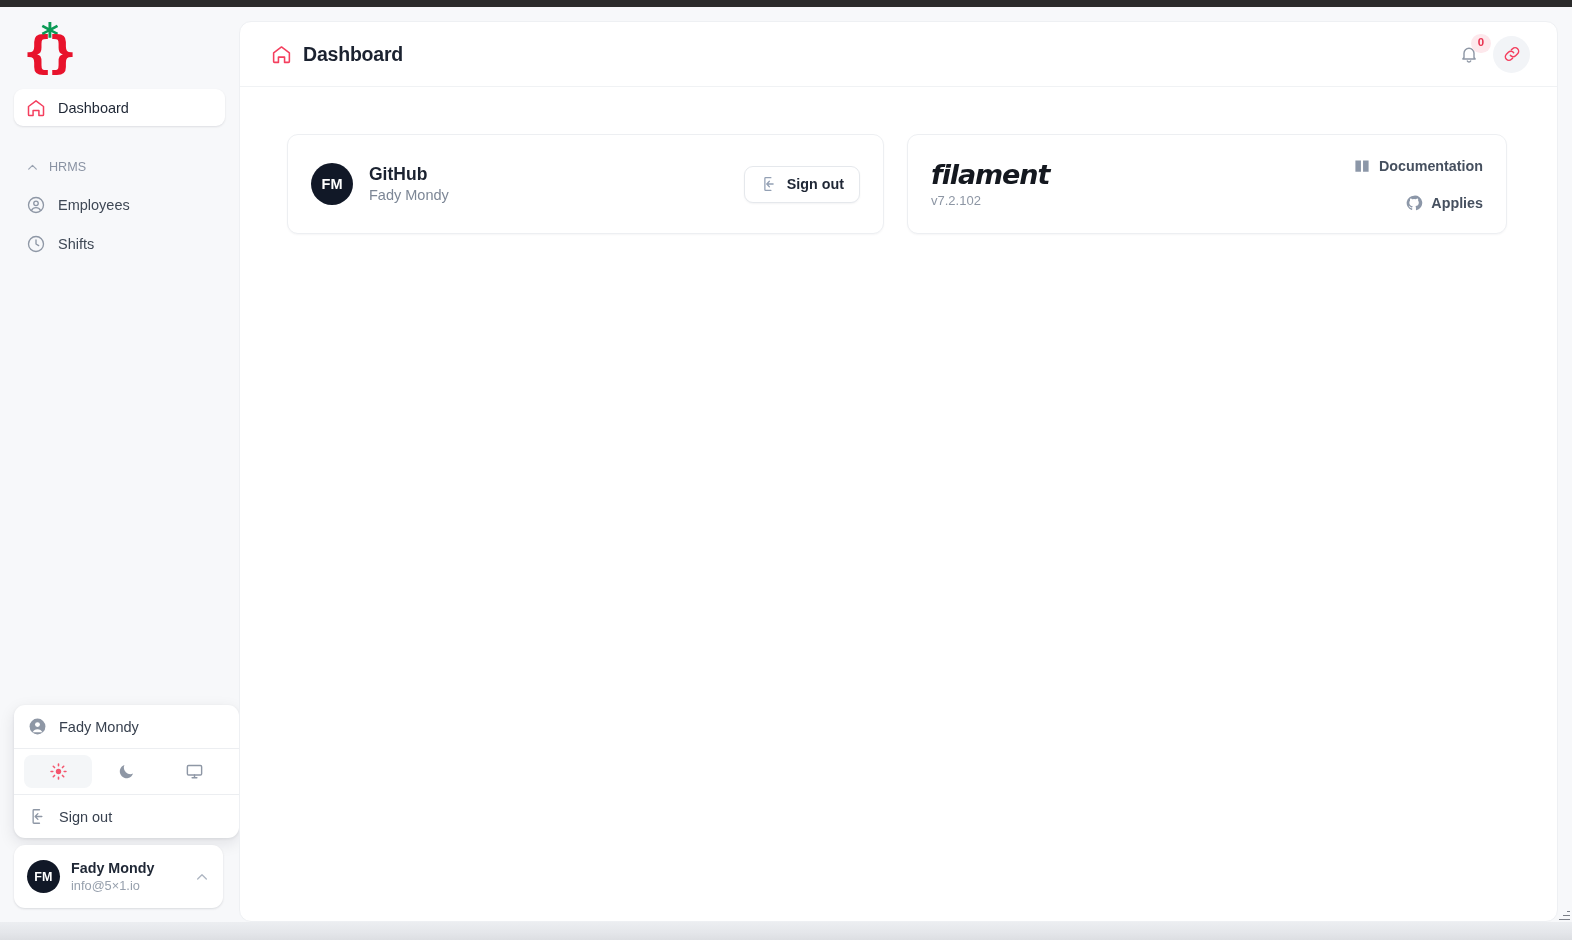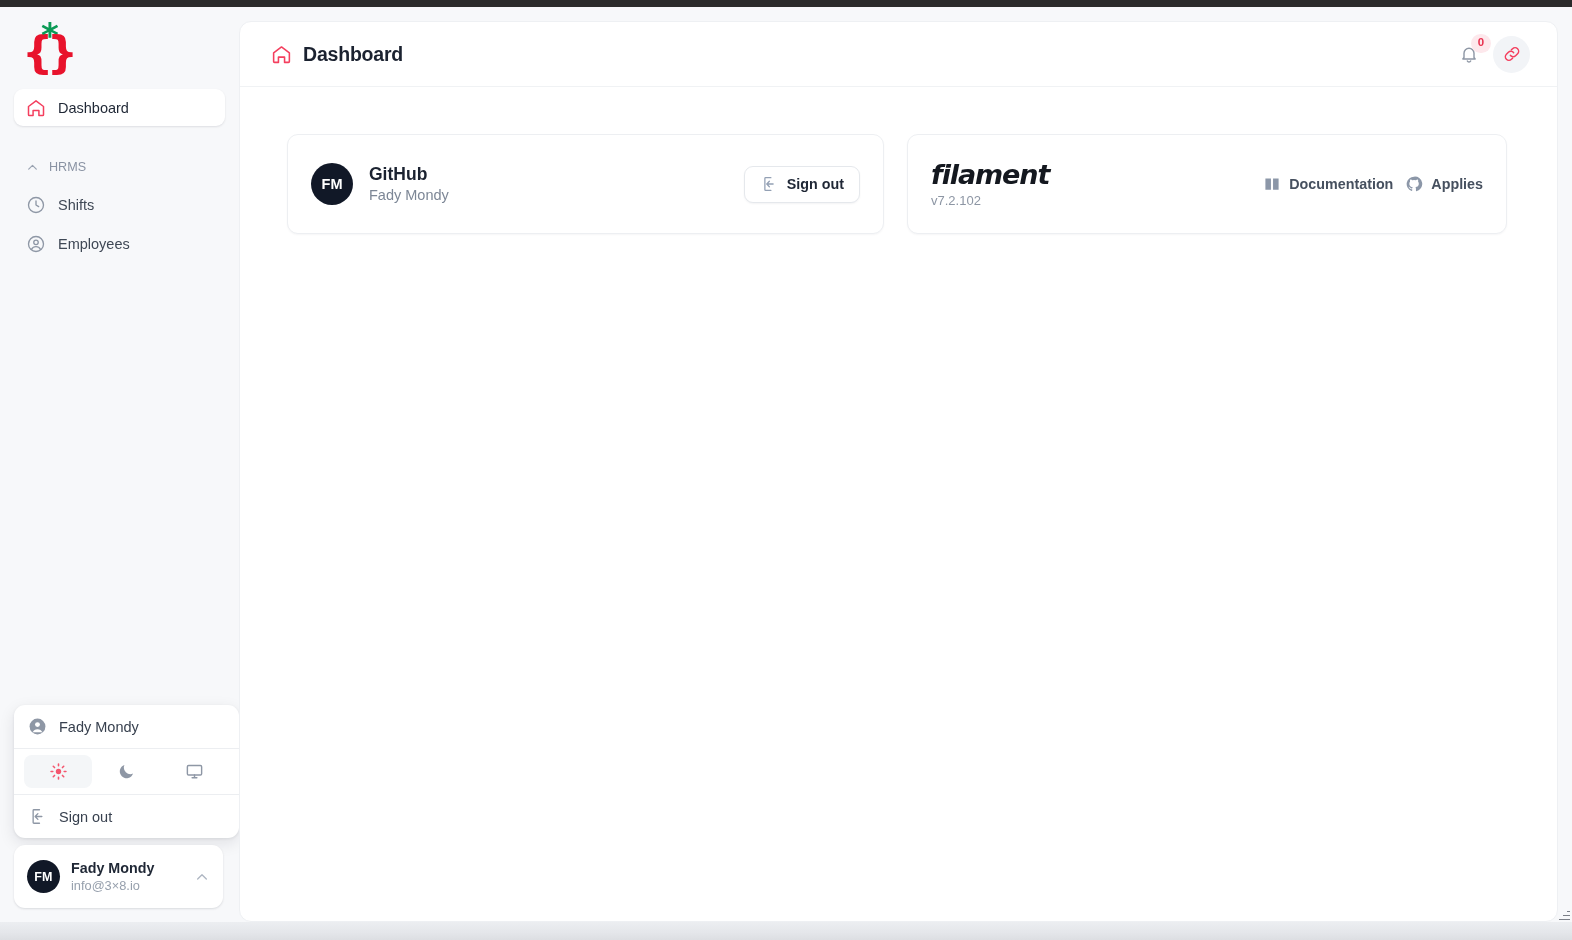--- a/index.html
+++ b/index.html
@@ -360,22 +360,23 @@
     line-height: 30px;
   }
   .filament-ver {
     font-size: 13px;
     color: #8d96a4;
     margin-top: 3px;
     line-height: 16px;
   }
   .filament-links {
     display: flex;
+    flex-direction: column;
     align-items: flex-end;
-    gap: 12px;
+    gap: 19px;
   }
   .flink {
     display: flex;
     align-items: center;
     gap: 8px;
     font-size: 14.3px;
     font-weight: 700;
     color: #45506180;
     color: #46505f;
     cursor: pointer;
@@ -413,42 +414,42 @@
       <div class="group-head">
         <span class="chev">
           <svg viewBox="0 0 24 24" fill="none" stroke="#9aa3b1" stroke-width="2.2" stroke-linecap="round" stroke-linejoin="round">
             <path d="M5 15l7-7 7 7"></path>
           </svg>
         </span>
         <span>HRMS</span>
       </div>
 
       <div class="group-items">
-
-        <div class="nav-item">
-          <span class="ico">
-            <svg viewBox="0 0 24 24" fill="none" stroke="#8e97a5" stroke-width="1.6" stroke-linecap="round" stroke-linejoin="round">
-              <circle cx="12" cy="12" r="9"></circle>
-              <path d="M12 7.2V12l3.2 2"></path>
-            </svg>
-          </span>
-          <span>Shifts</span>
-        </div>
 
         <div class="nav-item">
           <span class="ico">
             <svg viewBox="0 0 24 24" fill="none" stroke="#8e97a5" stroke-width="1.6" stroke-linecap="round" stroke-linejoin="round">
               <circle cx="12" cy="12" r="9"></circle>
               <circle cx="12" cy="10" r="2.7"></circle>
               <path d="M6.6 18.4a6.1 6.1 0 0 1 10.8 0"></path>
             </svg>
           </span>
           <span>Employees</span>
         </div>
 
+        <div class="nav-item">
+          <span class="ico">
+            <svg viewBox="0 0 24 24" fill="none" stroke="#8e97a5" stroke-width="1.6" stroke-linecap="round" stroke-linejoin="round">
+              <circle cx="12" cy="12" r="9"></circle>
+              <path d="M12 7.2V12l3.2 2"></path>
+            </svg>
+          </span>
+          <span>Shifts</span>
+        </div>
+
 
       </div>
     </nav>
 
     <div id="user-popup">
 
       <div class="popup-row">
         <span class="ico" style="width:19px;height:19px;display:block">
           <svg viewBox="0 0 24 24" width="19" height="19" fill="#8e97a5">
             <circle cx="12" cy="12" r="10"></circle>
@@ -502,21 +503,21 @@
         </span>
         <span>Sign out</span>
       </div>
 
     </div>
 
     <div id="profile-btn">
       <div class="avatar">FM</div>
       <div class="profile-text">
         <div class="profile-name">Fady Mondy</div>
-        <div class="profile-mail">info@3×8.io</div>
+        <div class="profile-mail">info@5×1.io</div>
       </div>
       <span class="chev-up">
         <svg viewBox="0 0 24 24" fill="none" stroke="#aeb6c2" stroke-width="2" stroke-linecap="round" stroke-linejoin="round">
           <path d="M5.5 15l6.5-6.5 6.5 6.5"></path>
         </svg>
       </span>
     </div>
 
   </aside>
 

